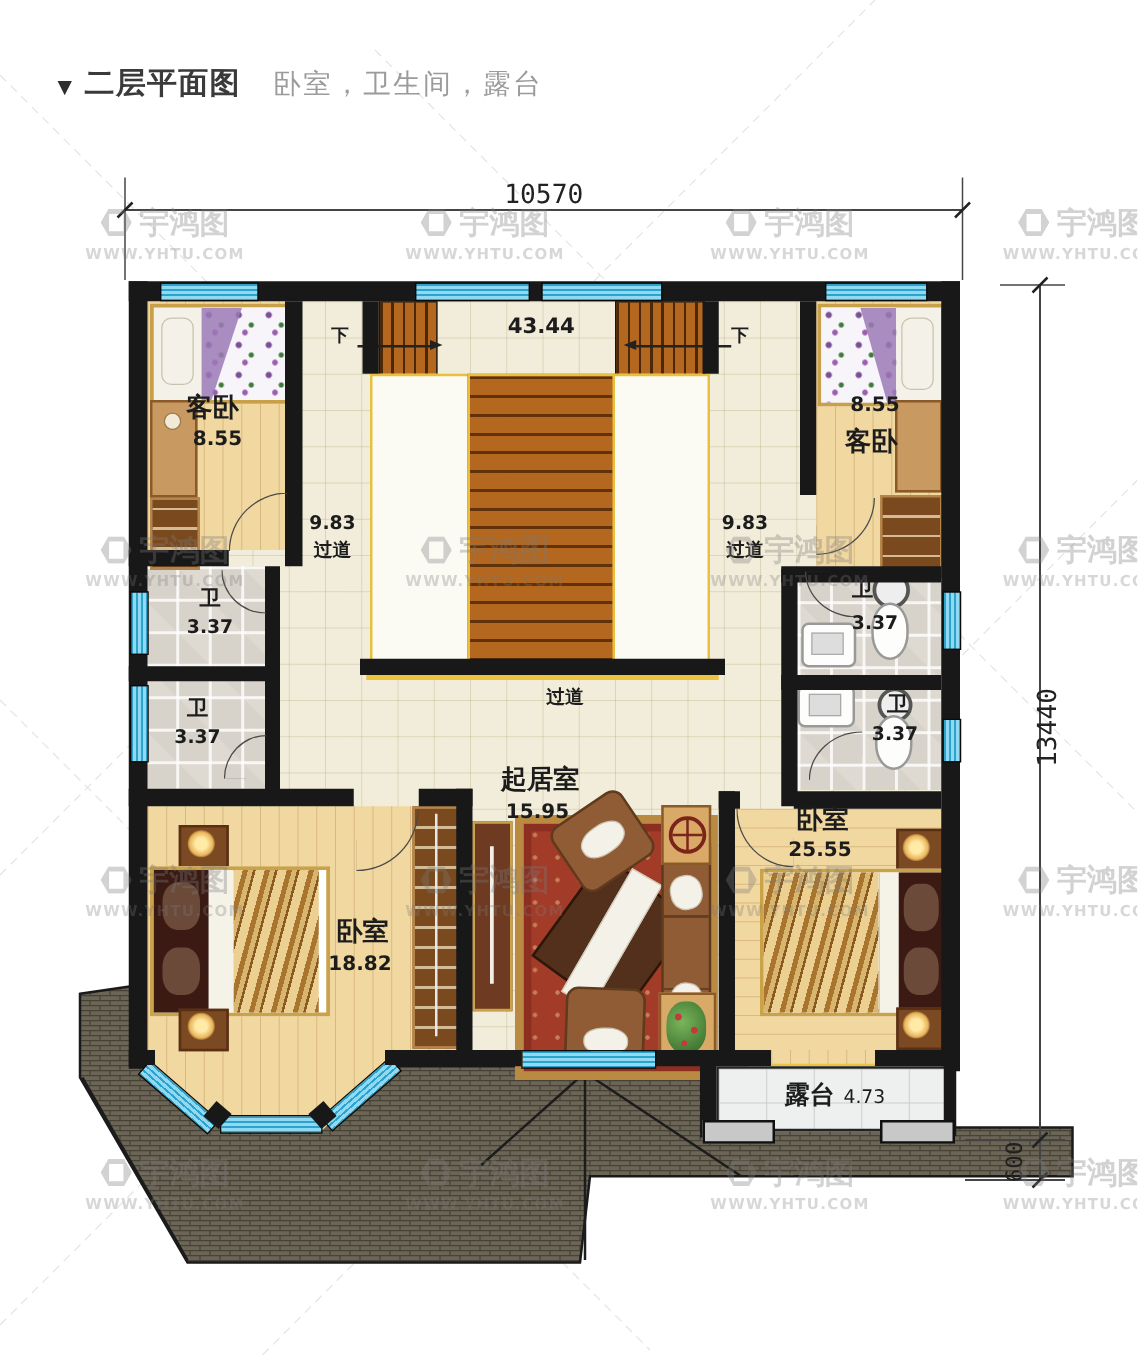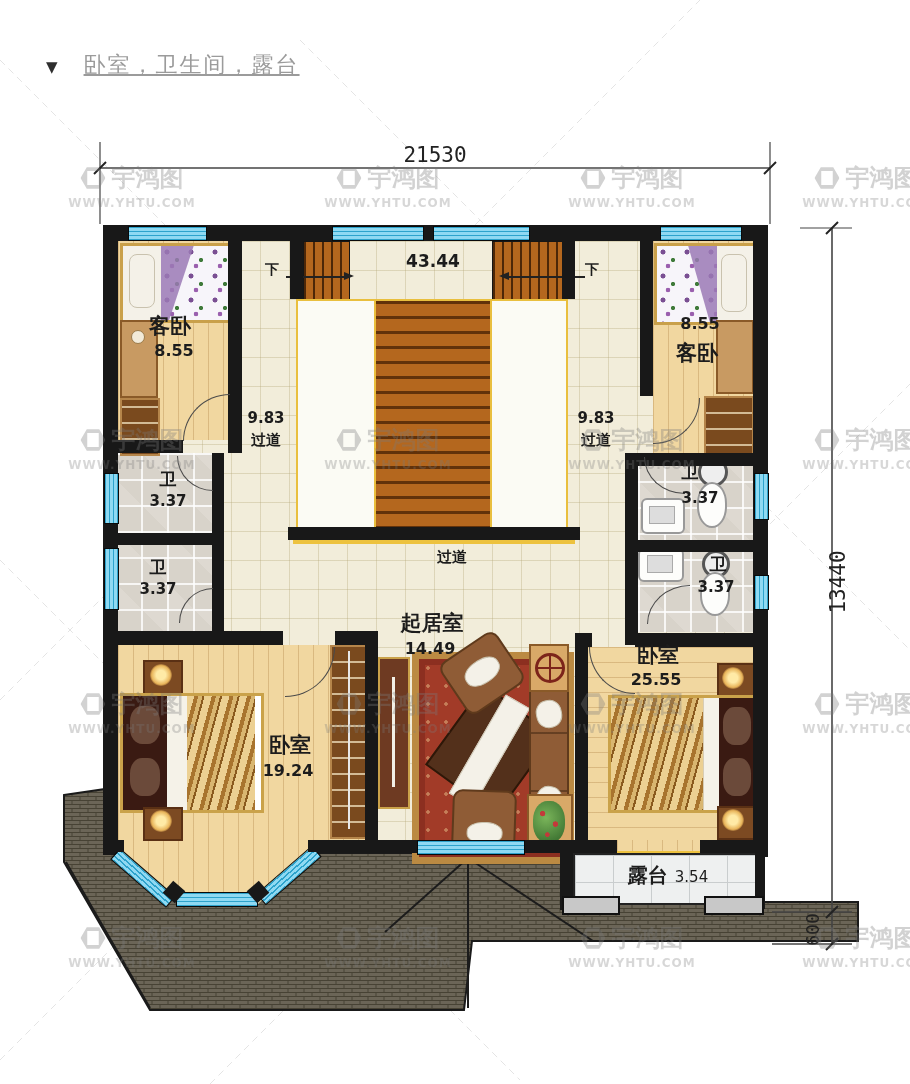--- a/index.html
+++ b/index.html
@@ -61,30 +61,31 @@
   .wm{position:absolute;transform:translate(-50%,-50%);display:flex;flex-direction:column;
       align-items:center;gap:2px;z-index:60;color:rgba(122,122,122,.34);pointer-events:none;}
   .wm-top{display:flex;align-items:center;gap:6px;font-size:24px;font-weight:700;}
   .wm-logo{width:25px;height:23px;background:currentColor;
       clip-path:polygon(25% 3%,75% 3%,100% 50%,75% 97%,25% 97%,0 50%,25% 3%,27% 20%,27% 80%,73% 80%,73% 20%,27% 20%);}
   .wm-url{font-size:12px;letter-spacing:1px;font-weight:600;color:rgba(122,122,122,.30);}
   
   .hdr{position:absolute;left:46px;top:50px;display:flex;align-items:baseline;gap:10px;z-index:40;}
   .hdr .mk{font-size:15px;color:#2e2e2e;}
   .hdr .t{font-size:24px;font-weight:700;color:#3a3a3a;letter-spacing:1px;}
-  .hdr .st{font-size:22px;color:#9b9b9b;margin-left:16px;letter-spacing:2px;text-decoration:underline;}
+  .hdr .st{font-size:22px;color:#9b9b9b;margin-left:16px;letter-spacing:2px;}
   .dim{position:absolute;color:#222;font-family:"DejaVu Sans Mono",monospace;font-weight:500;z-index:5;}
 </style>
 </head>
 <body>
 
 <div class="page">
 
   <div class="hdr">
     <span class="mk">▼</span>
+    <span class="t">二层平面图</span>
     <span class="st">卧室，卫生间，露台</span>
   </div>
 
   <svg id="linework" width="910" height="1084">
     <defs>
       <pattern id="shingle" width="16" height="8" patternUnits="userSpaceOnUse">
         <rect width="16" height="8" fill="#6b6557"></rect>
         <path d="M0 0.5H16 M0 4.5H16 M8 0V4 M0 4V8 M16 4V8" stroke="#474234" stroke-width="1" fill="none"></path>
       </pattern>
     </defs>
@@ -117,21 +118,21 @@
     </g>
     <g stroke="#222" stroke-width="2">
       <line x1="94" y1="174" x2="106" y2="162"></line>
         <line x1="764" y1="174" x2="776" y2="162"></line>
       <line x1="826" y1="234" x2="838" y2="222"></line>
         <line x1="826" y1="918" x2="838" y2="906"></line>
       <line x1="826" y1="950" x2="838" y2="938"></line>
     </g>
   </svg>
 
-  <div class="dim" style="left:435px;top:143px;font-size:21px;transform:translateX(-50%);">21530</div>
+  <div class="dim" style="left:435px;top:143px;font-size:21px;transform:translateX(-50%);">10570</div>
   <div class="dim" style="left:806px;top:570px;font-size:21px;transform:rotate(-90deg);transform-origin:center;">13440</div>
   <div class="dim" style="left:796px;top:919px;font-size:18px;transform:rotate(-90deg);transform-origin:center;">600</div>
 
   <div class="plan">
 
     <div class="tile" style="left:115px;top:241px;width:638px;height:599px;"></div>
     <div class="wood" style="left:118px;top:241px;width:110px;height:199px;"></div>
     <div class="wood" style="left:653px;top:241px;width:100px;height:212px;"></div>
     <div class="bath" style="left:115px;top:453px;width:97px;height:178px;"></div>
     <div class="bath" style="left:638px;top:455px;width:115px;height:177px;"></div>
@@ -313,28 +314,28 @@
     <div class="lbl" style="left:168px;top:470px;font-size:17px;">卫</div>
     <div class="lbl" style="left:168px;top:493px;font-size:15px;">3.37</div>
     <div class="lbl" style="left:158px;top:558px;font-size:17px;">卫</div>
     <div class="lbl" style="left:158px;top:581px;font-size:15px;">3.37</div>
     <div class="lbl" style="left:690px;top:463px;font-size:17px;">卫</div>
     <div class="lbl" style="left:700px;top:490px;font-size:15px;">3.37</div>
     <div class="lbl" style="left:718px;top:555px;font-size:17px;">卫</div>
     <div class="lbl" style="left:716px;top:579px;font-size:15px;">3.37</div>
     <div class="lbl" style="left:452px;top:549px;font-size:15px;">过道</div>
     <div class="lbl" style="left:432px;top:612px;font-size:21px;">起居室</div>
-    <div class="lbl" style="left:430px;top:640px;font-size:16px;">14.49</div>
+    <div class="lbl" style="left:430px;top:640px;font-size:16px;">15.95</div>
     <div class="lbl" style="left:290px;top:734px;font-size:21px;">卧室</div>
-    <div class="lbl" style="left:288px;top:762px;font-size:16px;">19.24</div>
+    <div class="lbl" style="left:288px;top:762px;font-size:16px;">18.82</div>
     <div class="lbl" style="left:658px;top:644px;font-size:21px;">卧室</div>
     <div class="lbl" style="left:656px;top:671px;font-size:16px;">25.55</div>
     <div class="lbl" style="left:668px;top:864px;font-size:20px;">
       <span>露台</span>
-      <span style="font-size:15px;font-weight:500;">3.54</span>
+      <span style="font-size:15px;font-weight:500;">4.73</span>
     </div>
   </div>
 
   <div id="wm-layer">
       <div class="wm" style="left: 132px; top: 186px;">
         <span class="wm-top">
           <span class="wm-logo"></span>
           <span>宇鸿图</span>
         </span>
         <span class="wm-url">WWW.YHTU.COM</span>

